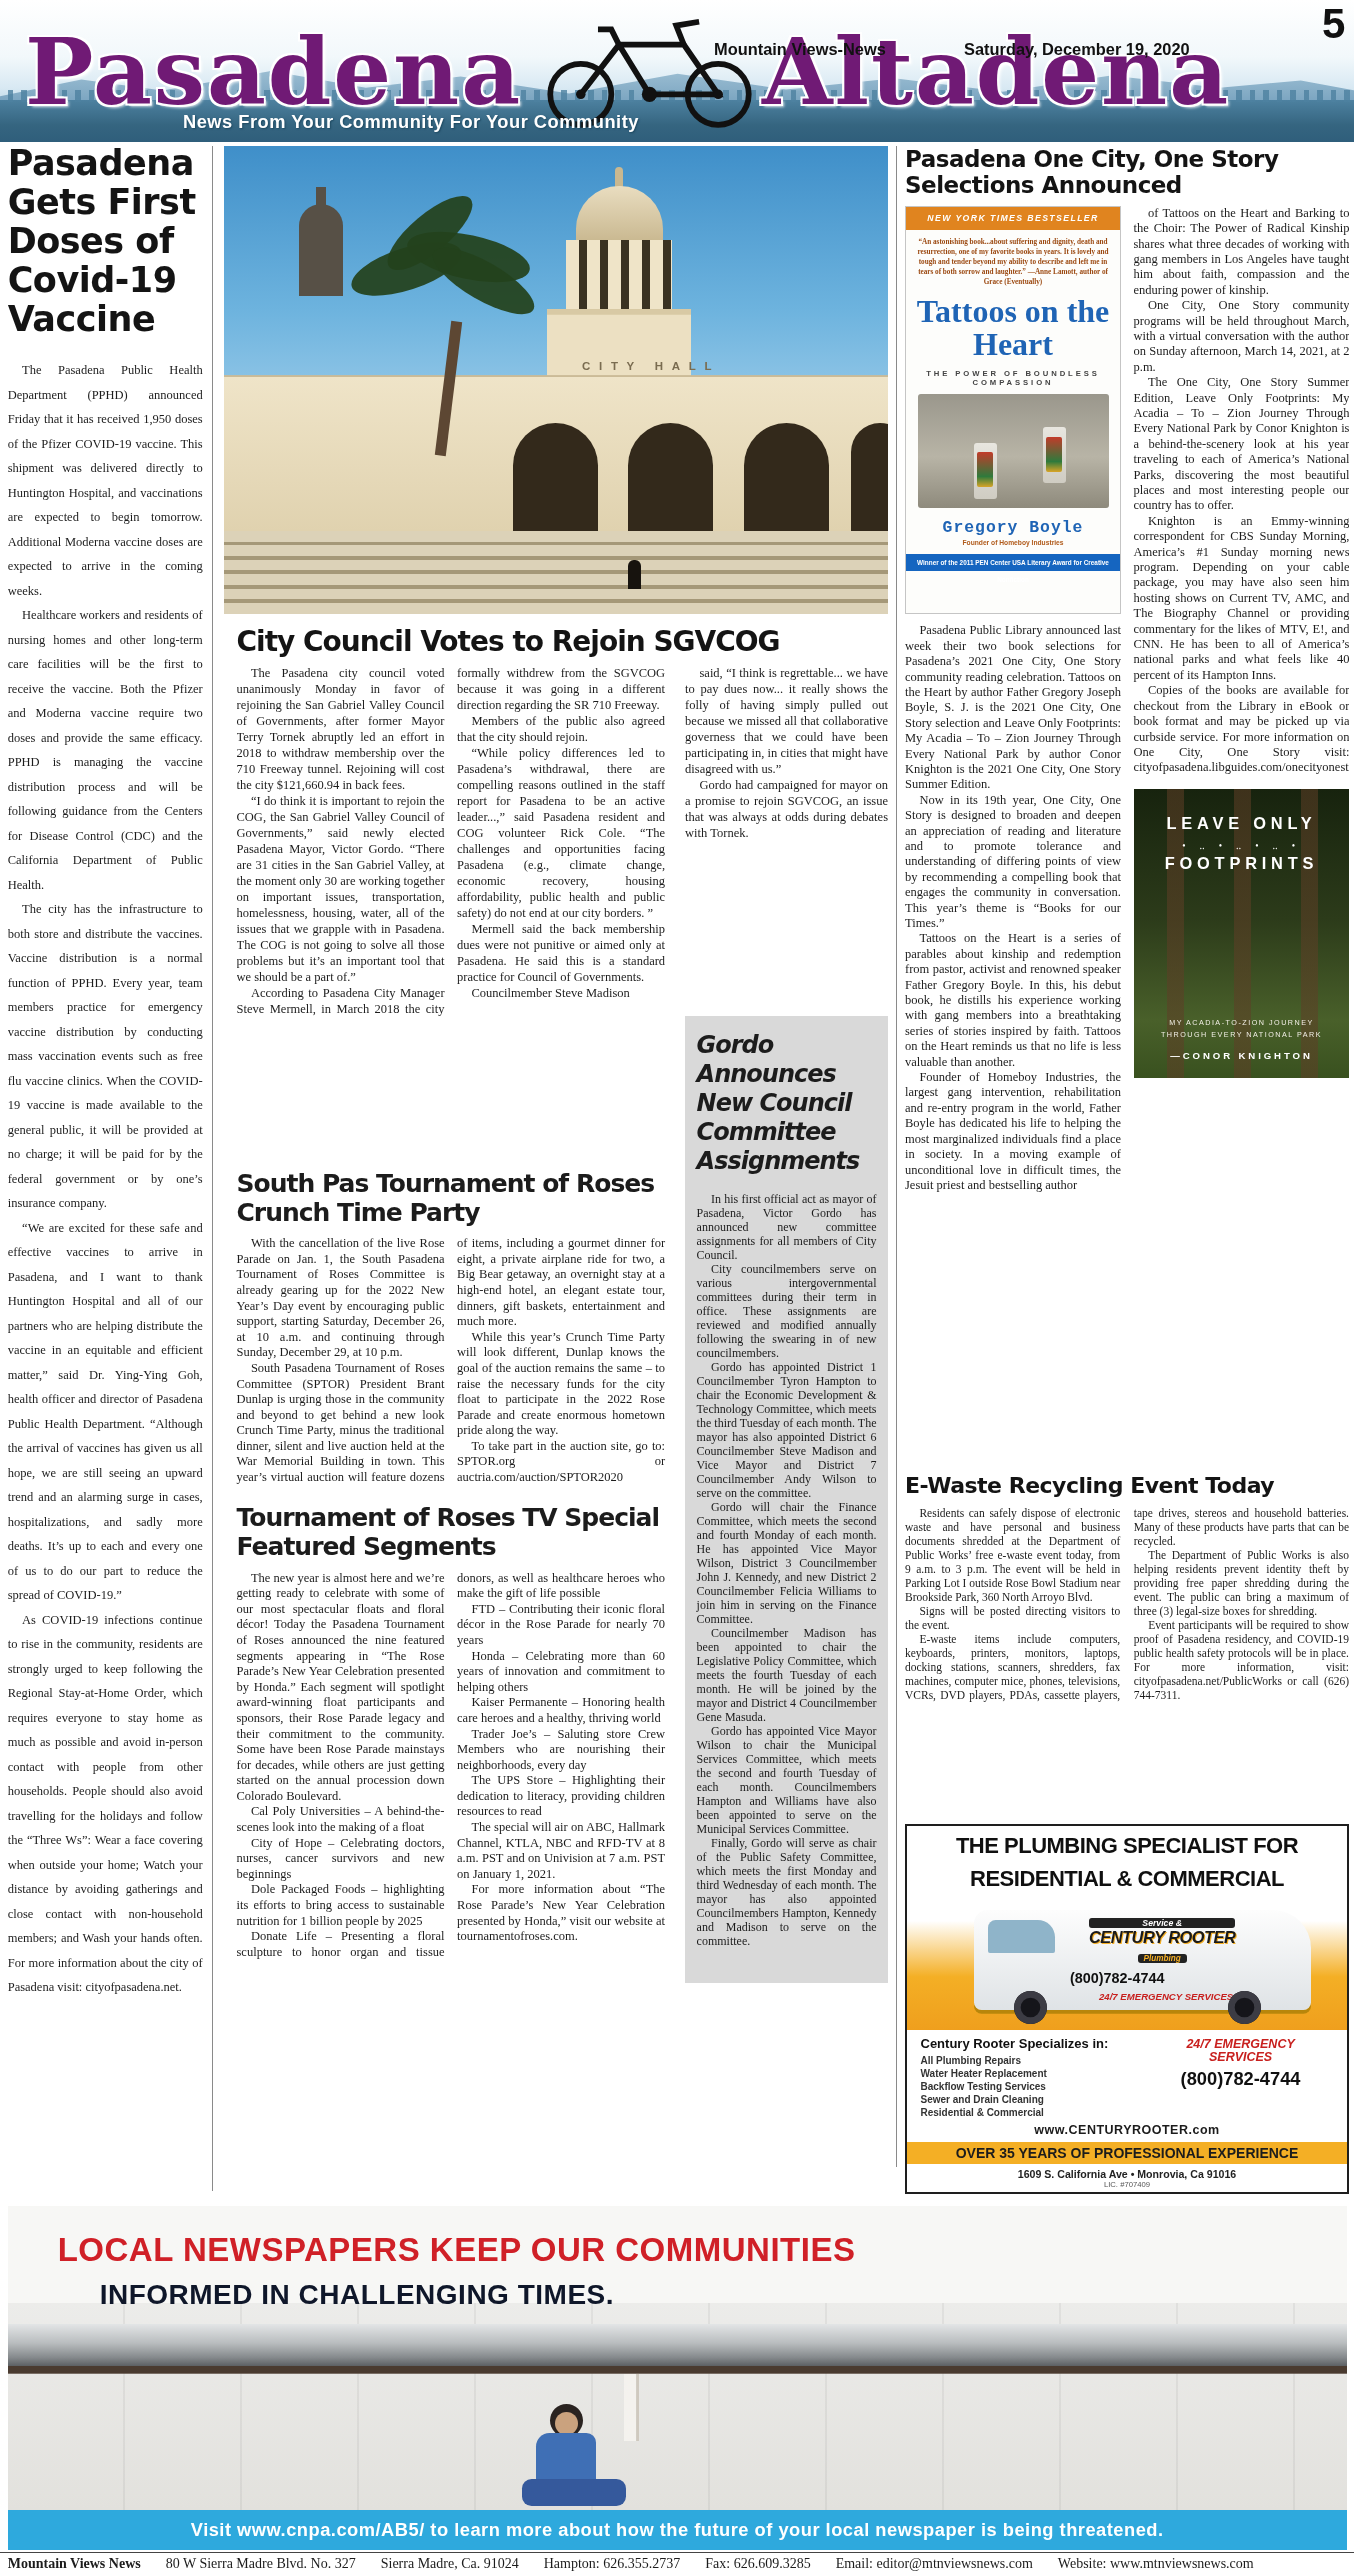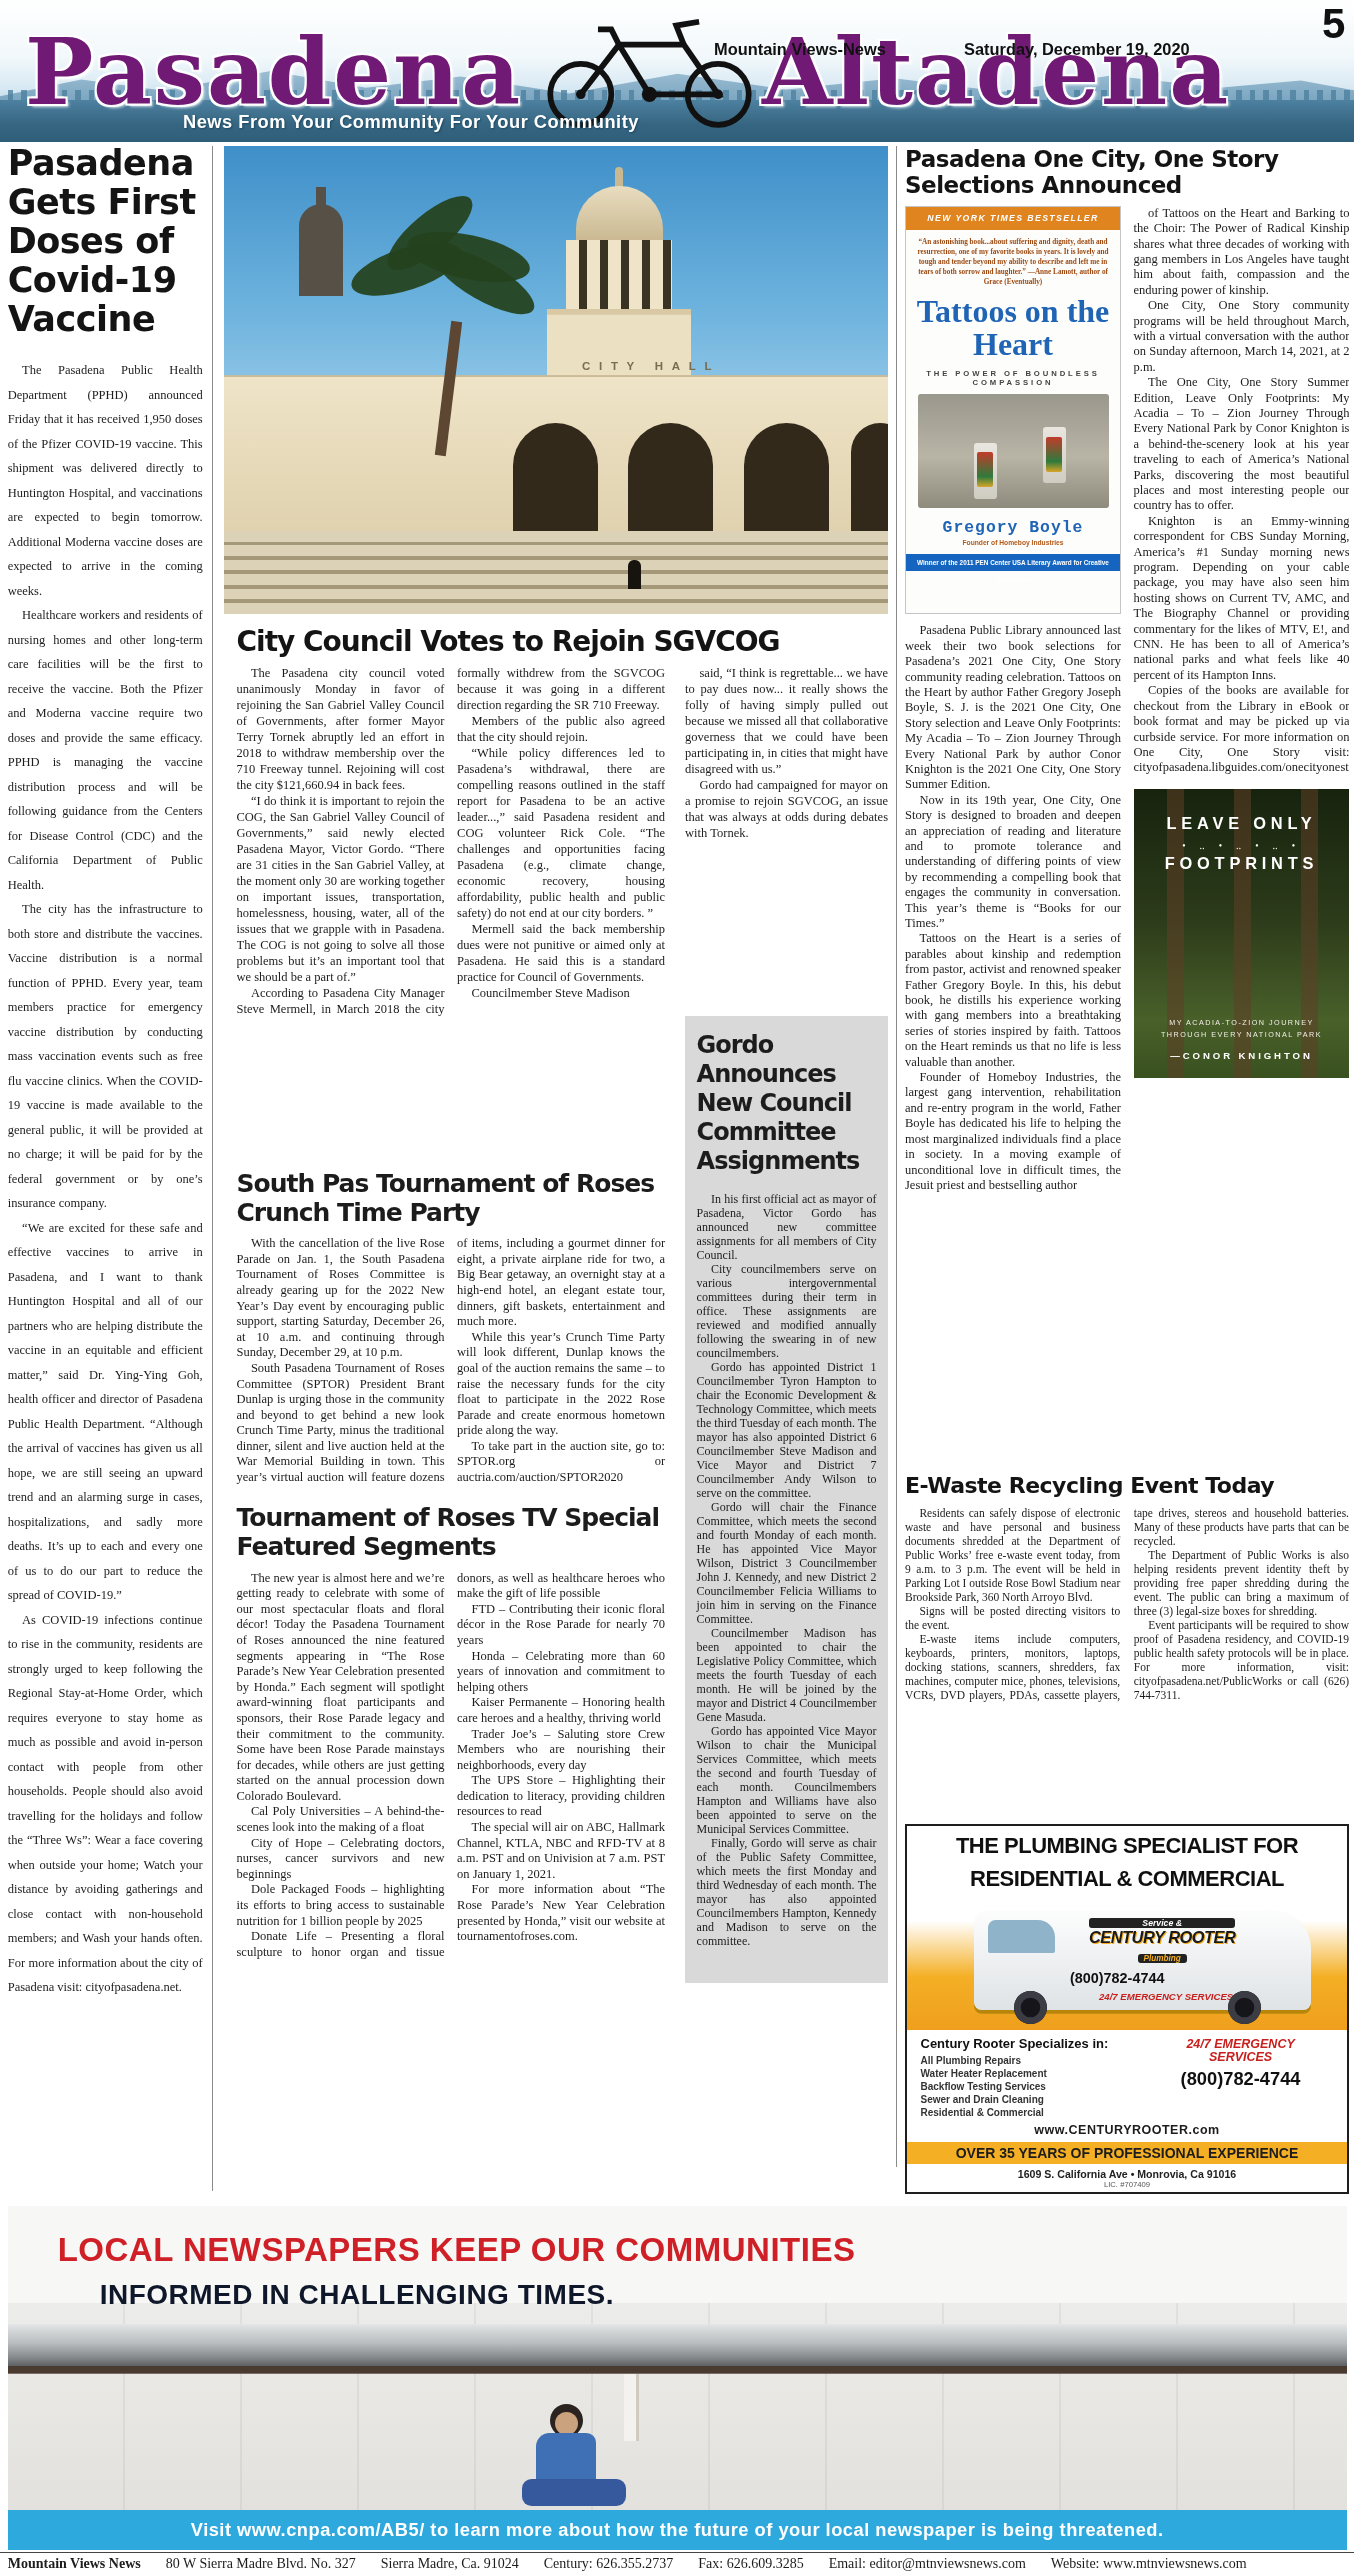--- a/index.html
+++ b/index.html
@@ -74,21 +74,21 @@
   #sgv-title { font-size:28px; line-height:33px; margin:10.6px 0 7.7px 12.5px; letter-spacing:-1px; }
   #mid-row { display:flex; gap:20px; padding-left:12.5px; }
   #mid-left { width:433px; }
   #mid-right { width:205px; }
   #sgv-cols { column-count:2; column-gap:12.5px; height:486px; overflow:hidden; font-size:12.5px; line-height:16px; }
   #sgv-col3 { height:339px; overflow:hidden; font-size:12.5px; line-height:16px; }
   .sub-headline { font-family:"DejaVu Sans", sans-serif; font-weight:bold; font-size:25px; line-height:29px; letter-spacing:-1px; margin:17.3px 0 9.6px 0; }
   #southpas-body, #rosestv-body { column-count:2; column-gap:12.5px; font-size:12.5px; line-height:15.6px; }
 
   #gordo-box { background:#d9d9d9; margin-top:11.5px; padding:15.4px 11.5px; min-height:967px; }
-  #gordo-box .sub-headline { margin:0 0 15.4px 0; font-size:24px; line-height:29px; }
+  #gordo-box .sub-headline { margin:0 0 15.4px 0; font-size:24px; line-height:29px;font-style:italic; }
   #gordo-box .body-text { font-size:12px; line-height:14px; }
 
   
   #right { position:absolute; left:905px; top:146px; width:444px; }
   #oc-title { font-size:23px; line-height:26px; letter-spacing:-0.5px; }
   #oc-row { display:flex; gap:12.5px; height:1256px; overflow:hidden; margin-top:7.7px; }
   .oc-col { width:216px; }
   #oc-col-a .body-text, #oc-col-b .body-text { font-size:12.5px; line-height:15.4px; }
 
   
@@ -402,18 +402,18 @@
     <div class="bn-line1">LOCAL NEWSPAPERS KEEP OUR COMMUNITIES</div>
     <div class="bn-line2">INFORMED IN CHALLENGING TIMES.</div>
   </div>
   <div class="bn-strip">Visit www.cnpa.com/AB5/ to learn more about how the future of your local newspaper is being threatened.</div>
 </section>
 
 <footer id="footer">
   <span class="f-name">Mountain Views News</span>
   <span>80 W Sierra Madre Blvd. No. 327</span>
   <span>Sierra Madre, Ca. 91024</span>
-  <span>Century: 626.355.2737</span>
+  <span>Hampton: 626.355.2737</span>
   <span>Fax: 626.609.3285</span>
   <span>Email: editor@mtnviewsnews.com</span>
   <span>Website: www.mtnviewsnews.com</span>
 </footer>
 
 
 </body></html>

